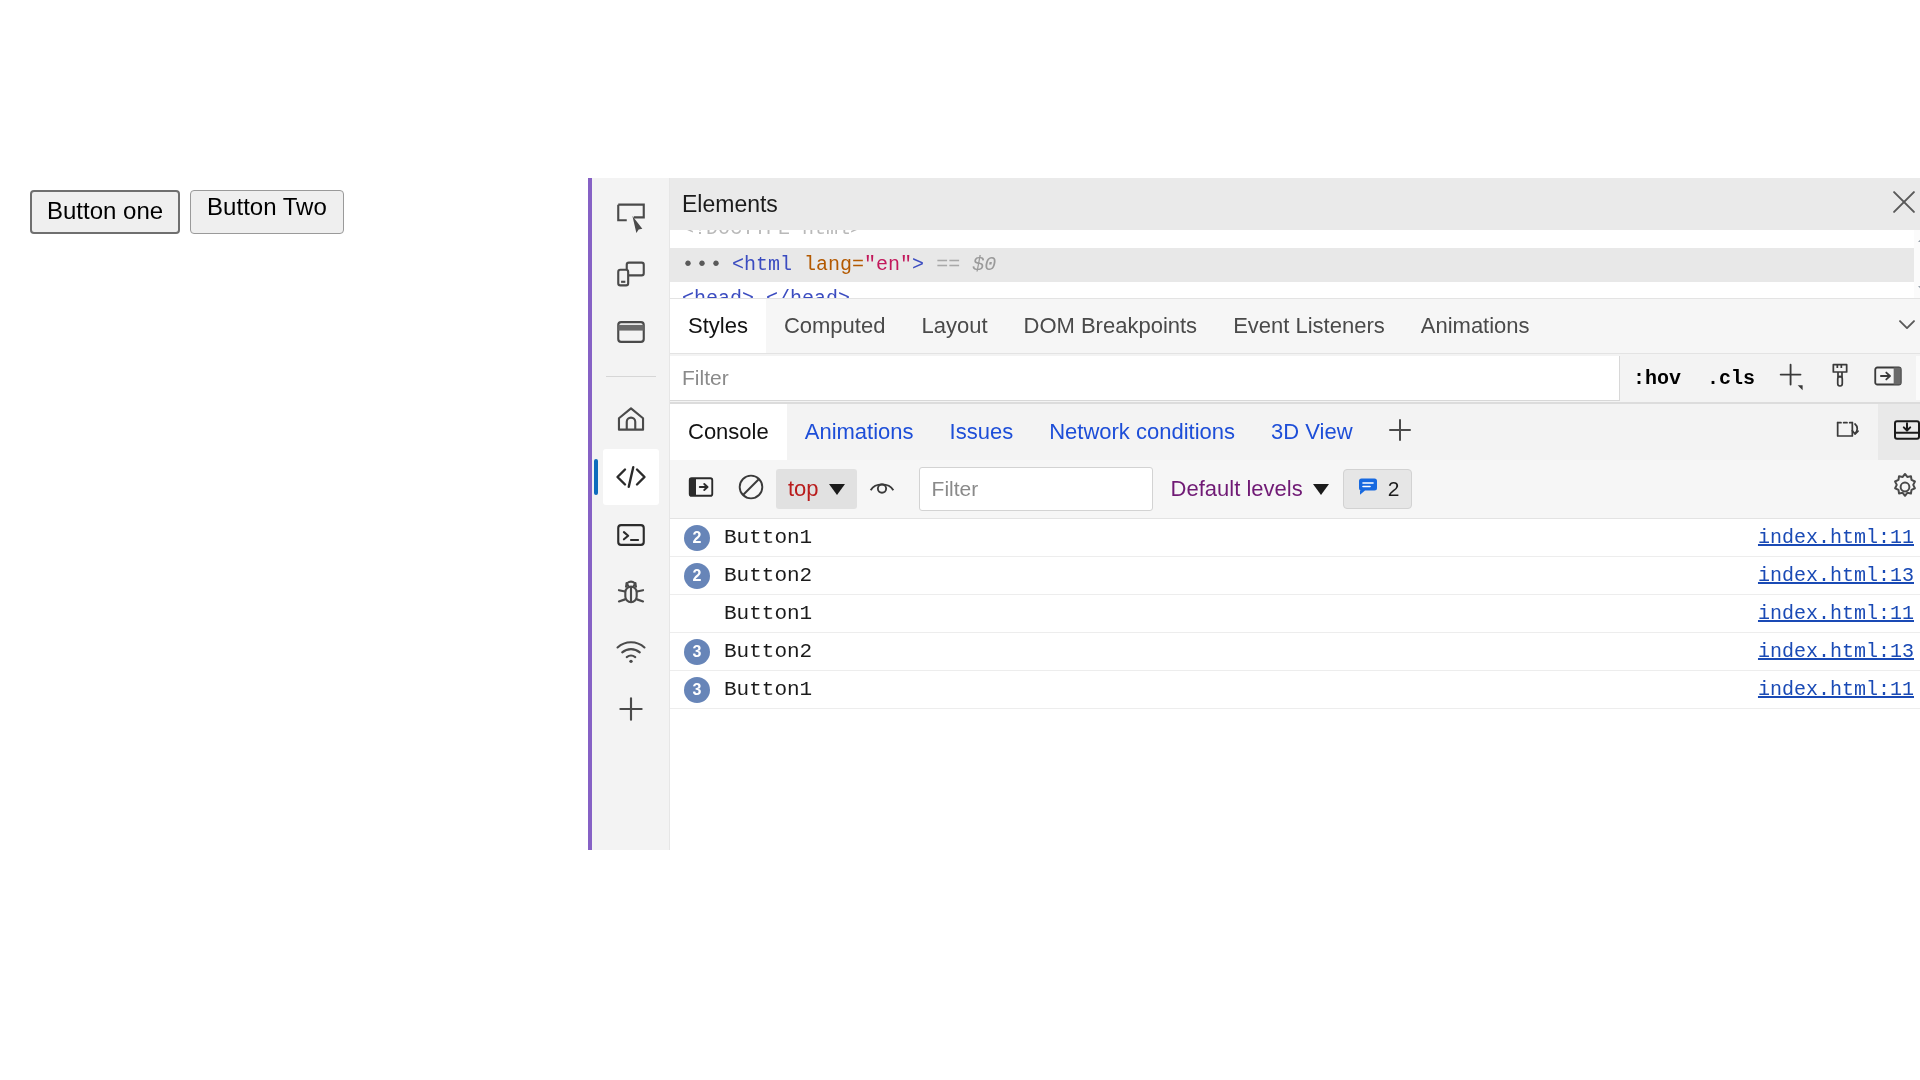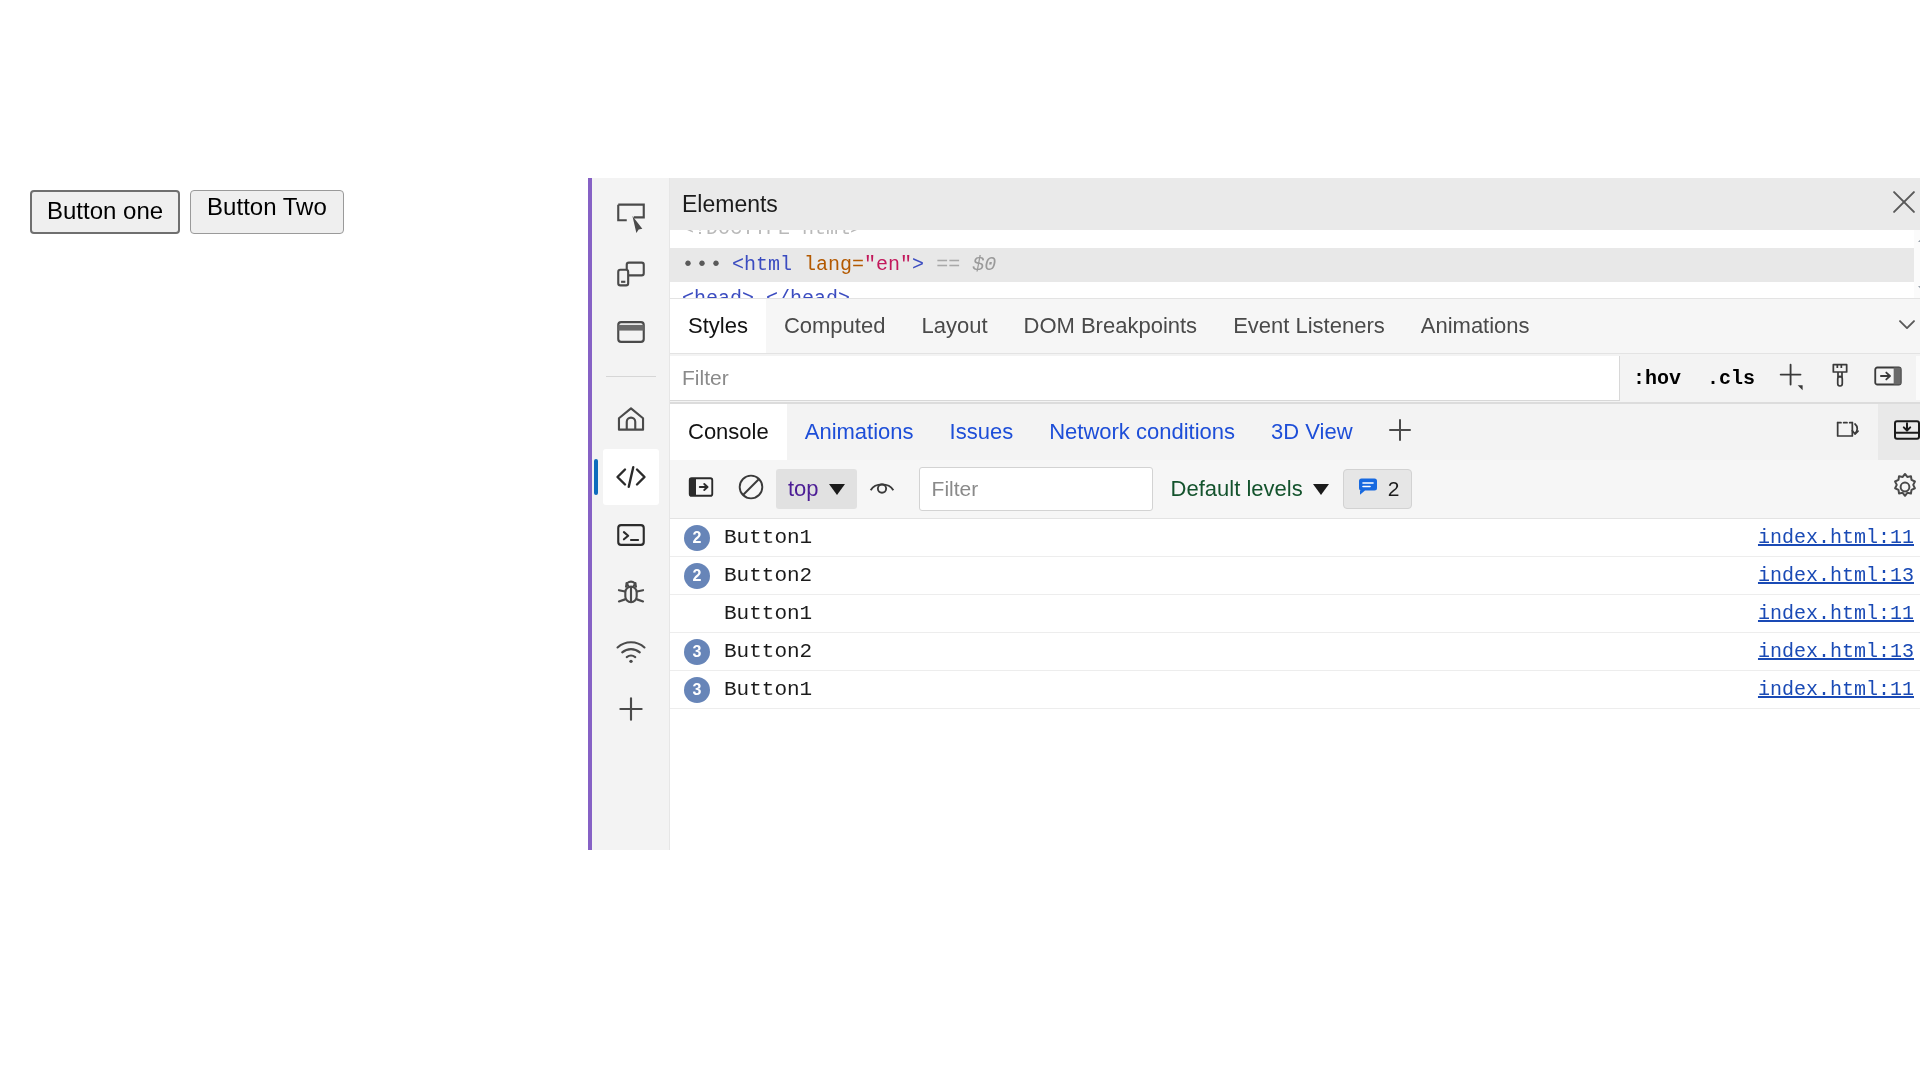--- a/index.html
+++ b/index.html
@@ -161,28 +161,28 @@
 
   
   .console-toolbar {
     flex: 0 0 58px; background: #f6f6f6; display: flex; align-items: center;
     gap: 0; padding: 0 6px; border-bottom: 1px solid #e3e3e3;
   }
   .ct-icon { width: 50px; height: 46px; display: flex; align-items: center; justify-content: center; }
   .ctx-select {
     display: flex; align-items: center; gap: 10px;
     background: #e1e1e1; border-radius: 3px; height: 40px; padding: 0 12px;
-    font-size: 22px; color: #4c1d95;
+    font-size: 22px; color: #b91c1c;
   }
   .caret { width: 0; height: 0; border-left: 8px solid transparent; border-right: 8px solid transparent; border-top: 11px solid #1b1b1b; }
   .console-filter {
     flex: 0 1 220px; height: 42px; background: #fff; border: 1px solid #d3d3d3; border-radius: 3px;
     display: flex; align-items: center; padding-left: 12px; font-size: 21px; color: #8a8a8a; margin-left: 12px;
   }
-  .levels { display: flex; align-items: center; gap: 10px; font-size: 22px; color: #14532d; margin-left: 18px; }
+  .levels { display: flex; align-items: center; gap: 10px; font-size: 22px; color: #701a75; margin-left: 18px; }
   .msg-badge {
     display: flex; align-items: center; gap: 8px; background: #e6e6e6;
     border: 1px solid #d2d2d2; border-radius: 4px; height: 38px; padding: 0 12px;
     font-size: 21px; color: #1b1b1b; margin-left: 14px;
   }
   .console-toolbar .spacer { flex: 1 1 auto; }
 
   
   .console-log { flex: 1 1 auto; background: #ffffff; overflow: hidden; }
   .log-row {

